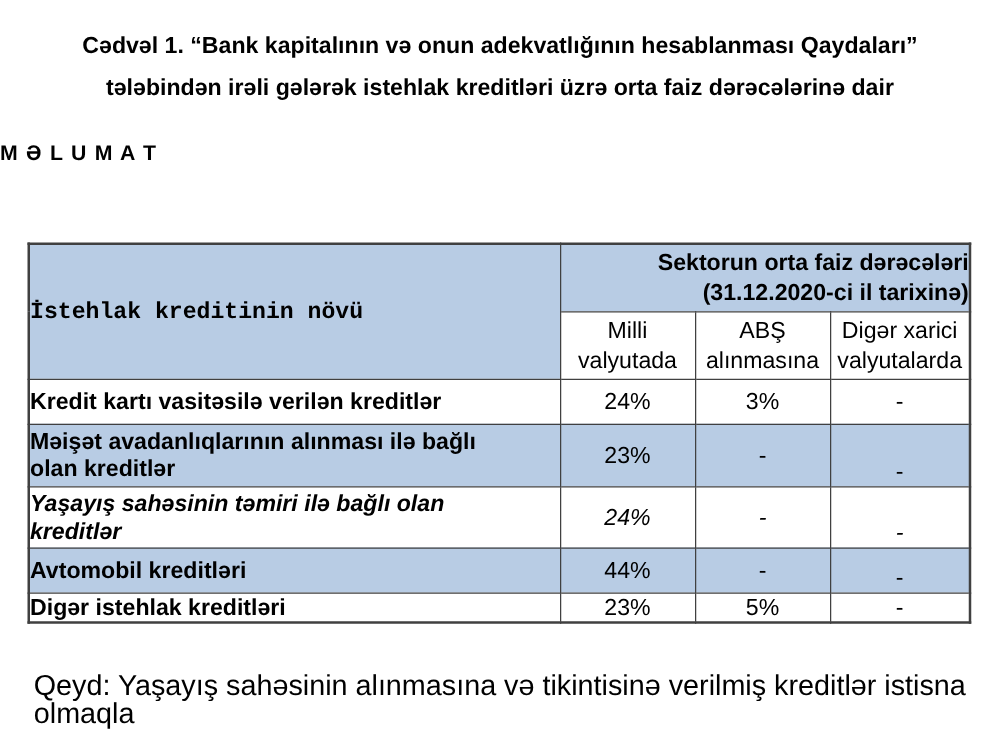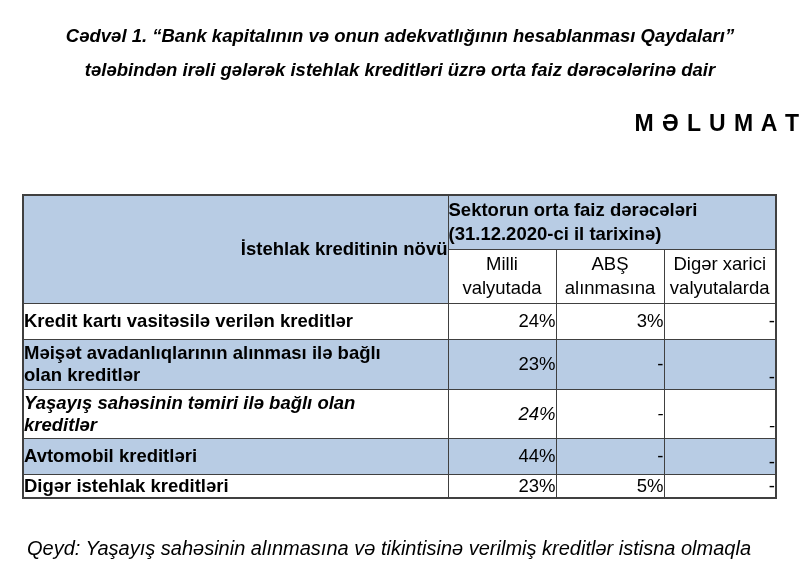--- a/index.html
+++ b/index.html
@@ -12,27 +12,26 @@
     overflow: hidden;
   }
   .page { width: 800px; height: 583px; position: relative; }
 
   .doc-title {
     padding-top: 19px;
     text-align: center;
     font-weight: bold;
     font-size: 18.5px;
     line-height: 34px;
-    font-style: italic;
   }
   .doc-heading {
     margin-top: 22px;
-    text-align: right;
+    text-align: left;
     font-weight: bold;
-    font-size: 23px;
+    font-size: 17px;
     letter-spacing: 1px;
     line-height: 28px;
   }
 
   table.rates {
     border-collapse: collapse;
     table-layout: fixed;
     width: 753px;
     margin: 57px 0 0 22px;
     border: 2px solid #404040;
@@ -47,25 +46,26 @@
 
   tr.head-row-1 { height: 54px; }
   tr.head-row-2 { height: 54px; }
   tr.row-a { height: 36px; }
   tr.row-b { height: 50px; }
   tr.row-c { height: 49px; font-style: italic; }
   tr.row-d { height: 36px; }
   tr.row-e { height: 15px; }
 
   td.type-head {
-    text-align: right;
+    text-align: left;
     font-weight: bold;
+    font-family: Liberation Mono, monospace;
   }
   td.group-head {
-    text-align: left;
+    text-align: right;
     font-weight: bold;
     line-height: 24px;
     white-space: pre-line;
     padding: 2px 8px;
   }
   td.sub-head {
     text-align: center;
     font-weight: normal;
     line-height: 24px;
     white-space: pre-line;
@@ -73,33 +73,32 @@
     padding: 2px 4px;
   }
   td.label-cell {
     font-weight: bold;
     text-align: left;
     line-height: 22px;
     white-space: pre-line;
     padding: 1px 10px 1px 6px;
   }
   td.value-cell {
-    text-align: right;
+    text-align: center;
     font-weight: normal;
     padding-right: 9px;
   }
   td.value-cell.v-bottom {
     vertical-align: bottom;
     padding-bottom: 1px;
   }
 
   .doc-note {
     margin: 38px 16px 0 27px;
-    font-style: italic;
-    font-size: 20px;
+    font-size: 23px;
     line-height: 22px;
   }
 </style>
 </head>
 <body>
 
 <div class="page">
 
   <div class="doc-title">
     <div>Cədvəl 1. “Bank kapitalının və onun adekvatlığının hesablanması Qaydaları”</div>

